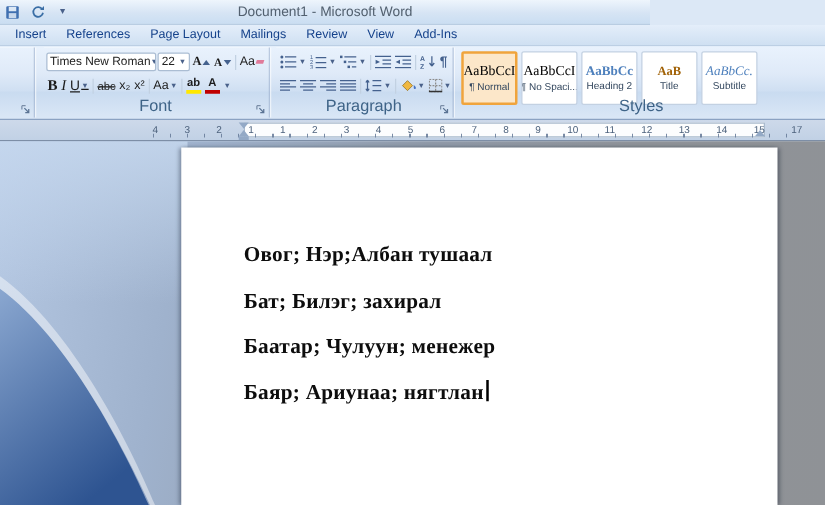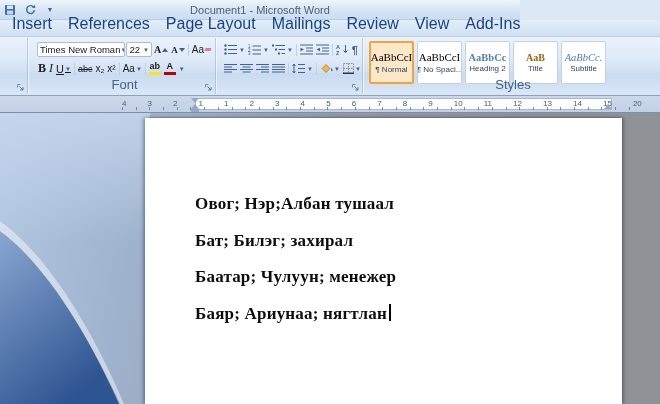--- a/index.html
+++ b/index.html
@@ -11,21 +11,21 @@
     background:linear-gradient(#eef5fc, #d6e4f4 55%, #cadef2);
     border-bottom:1px solid #b9cde2; display:flex; align-items:center; padding-left:2px; gap:4px; }
   .win-title { position:absolute; left:50%; transform:translateX(-50%); font-size:11px; color:#52606f; white-space:nowrap; }
   .qat-btn { display:inline-flex; align-items:center; justify-content:center; width:16px; height:16px; border-radius:2px; }
   .qat-more { font-size:7px; color:#4a618a; }
 
   
   .tabrow { position:absolute; left:0; top:20px; width:660px; height:17px;
     background:linear-gradient(#e4eefa, #cfe0f2); border-bottom:1px solid #bccfe4;
     display:flex; align-items:flex-end; padding-left:4px; }
-  .tab { font-size:16px; color:var(--tab_text, #15428b); padding:2px 8px 3px; white-space:nowrap; }
+  .tab { font-size:10px; color:var(--tab_text, #15428b); padding:2px 8px 3px; white-space:nowrap; }
 
   
   .ribbon { position:absolute; left:0; top:37px; width:660px; height:59px;
     background:linear-gradient(180deg,#e9f2fd 0%, #dfeaf8 38%, #cfdff2 62%, #c9dbf0 63%, #dae7f6 100%);
     border-bottom:1px solid #8ba2c2; overflow:hidden; }
   .group { position:absolute; top:1px; bottom:1px; border-right:1px solid rgba(150,170,200,.55); box-shadow:1px 0 0 rgba(255,255,255,.6); }
   .g-clipboard { left:-44px; width:72px; }
   .g-font      { left:34px;  width:182px; }
   .g-par       { left:220px; width:143px; }
   .g-styles    { left:366px; width:294px; border-right:none; box-shadow:none; }
@@ -380,20 +380,21 @@
               <svg width="11" height="11" viewBox="0 0 11 11">
                 <rect x="0.5" y="0.5" width="10" height="10" fill="none" stroke="#8c8c8c" stroke-dasharray="1.5 1"></rect>
                 <line x1="0.5" y1="5.5" x2="10.5" y2="5.5" stroke="#8c8c8c" stroke-dasharray="1.5 1"></line>
                 <line x1="5.5" y1="0.5" x2="5.5" y2="10.5" stroke="#8c8c8c" stroke-dasharray="1.5 1"></line>
                 <line x1="0" y1="10.3" x2="11" y2="10.3" stroke="#333" stroke-width="1.5"></line>
               </svg>
             </span>
           <span class="darr">▼</span>
         </span>
       </div>
+      <span class="group-label">Paragraph</span>
       <span class="launcher">
         <svg width="9" height="9" viewBox="0 0 9 9">
             <path d="M1.5 1.5h3M1.5 1.5v3" stroke="#7b8ea8" fill="none"></path>
             <path d="M3.5 3.5L7 7M7 4.2V7H4.2" stroke="#5b7494" fill="none"></path>
           </svg>
       </span>
     </div>
 
     <div class="group g-styles">
       <div class="cards">
@@ -440,21 +441,21 @@
         <span class="rnum">6</span>
         <span class="rnum">7</span>
         <span class="rnum">8</span>
         <span class="rnum">9</span>
         <span class="rnum">10</span>
         <span class="rnum">11</span>
         <span class="rnum">12</span>
         <span class="rnum">13</span>
         <span class="rnum">14</span>
         <span class="rnum">15</span>
-        <span class="rnum">20</span>
+        <span class="rnum">17</span>
       </span>
     <span class="ind ind-first"></span>
     <span class="ind ind-hang"></span>
     <span class="ind-box"></span>
     <span class="ind ind-right"></span>
   </div>
 
   <div class="docarea">
     <span class="swoosh">
       <svg width="160" height="291" viewBox="0 0 160 291">

